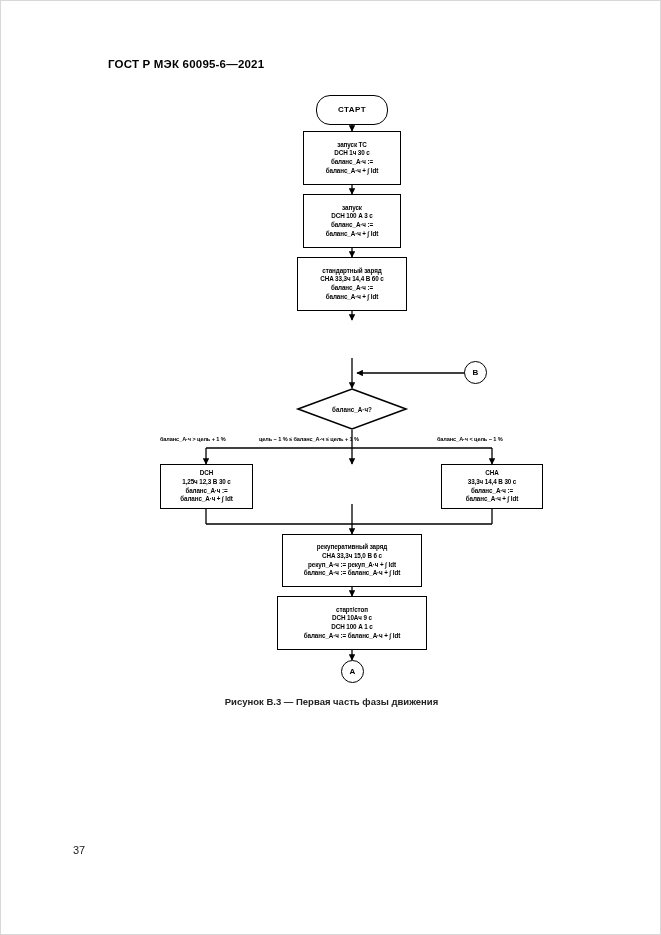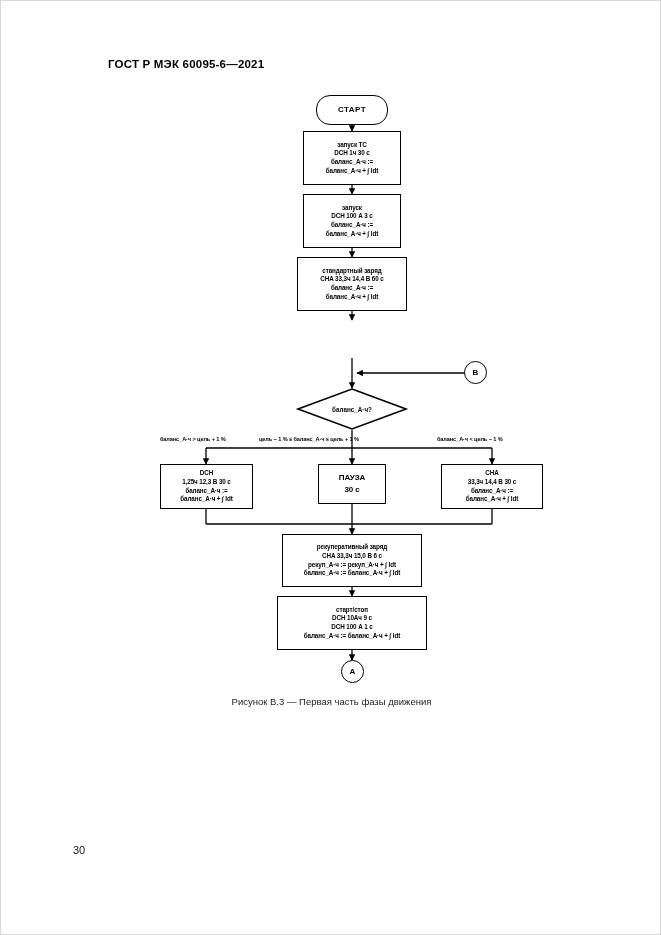--- a/index.html
+++ b/index.html
@@ -42,20 +42,21 @@
     color: #1a1a1a;
   }
   .figure-caption {
     position: absolute;
     left: 0;
     top: 695px;
     width: 661px;
     text-align: center;
     font-size: 9.5px;
     color: #222222;
+    font-weight: bold;
   }
 
   
   .flow {
     position: absolute;
     left: 0;
     top: 80px;
     width: 661px;
     height: 610px;
   }
@@ -228,24 +229,20 @@
     <div class="edge-label" style="left:258px; top:355px;">цель − 1 % ≤ баланс_А·ч ≤ цель + 1 %</div>
     <div class="edge-label" style="left:436px; top:355px;">баланс_А·ч &lt; цель − 1 %</div>
 
     <div class="node" style="left:159px; top:383px; width:93px; height:45px;">
       <span class="ln ttl">DCH</span>
       <span class="ln">1,25ч 12,3 В 30 с</span>
       <span class="ln">баланс_А·ч :=</span>
       <span class="ln">баланс_А·ч + ∫ Idt</span>
     </div>
 
-    <div class="node pause-node" style="left:317px; top:383px; width:68px; height:40px;">
-      <span class="ln">ПАУЗА</span>
-      <span class="ln">30 с</span>
-    </div>
 
     <div class="node" style="left:440px; top:383px; width:102px; height:45px;">
       <span class="ln ttl">CHA</span>
       <span class="ln">33,3ч 14,4 В 30 с</span>
       <span class="ln">баланс_А·ч :=</span>
       <span class="ln">баланс_А·ч + ∫ Idt</span>
     </div>
 
     <div class="node" style="left:281px; top:453px; width:140px; height:53px;">
       <span class="ln">рекуперативный заряд</span>
@@ -262,15 +259,15 @@
     </div>
 
     <div class="connector" style="left:340px; top:579px; width:23px; height:23px;">
       <span>А</span>
     </div>
 
   </div>
 
   <div class="figure-caption">Рисунок В.3 — Первая часть фазы движения</div>
 
-  <div class="page-number">30</div>
+  <div class="page-number">37</div>
 
 </div>
 
 </body></html>

